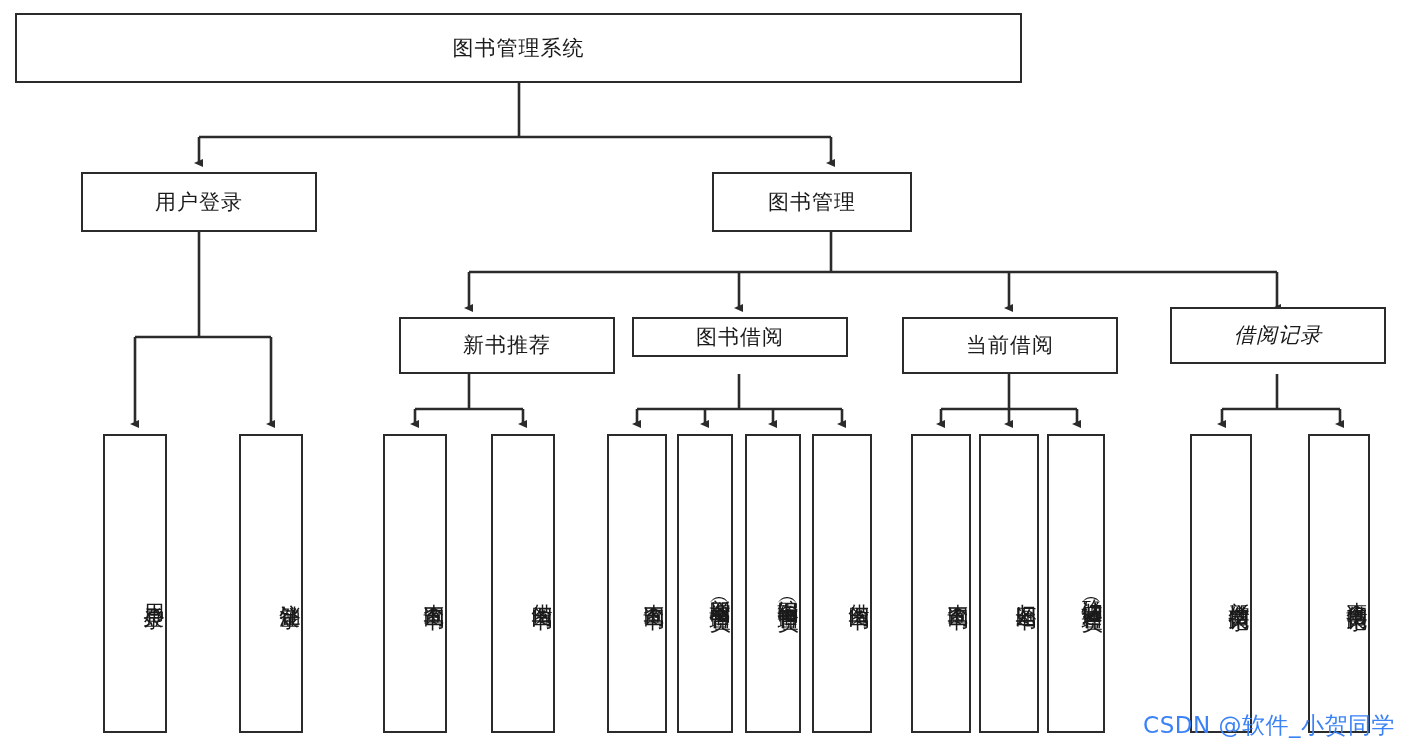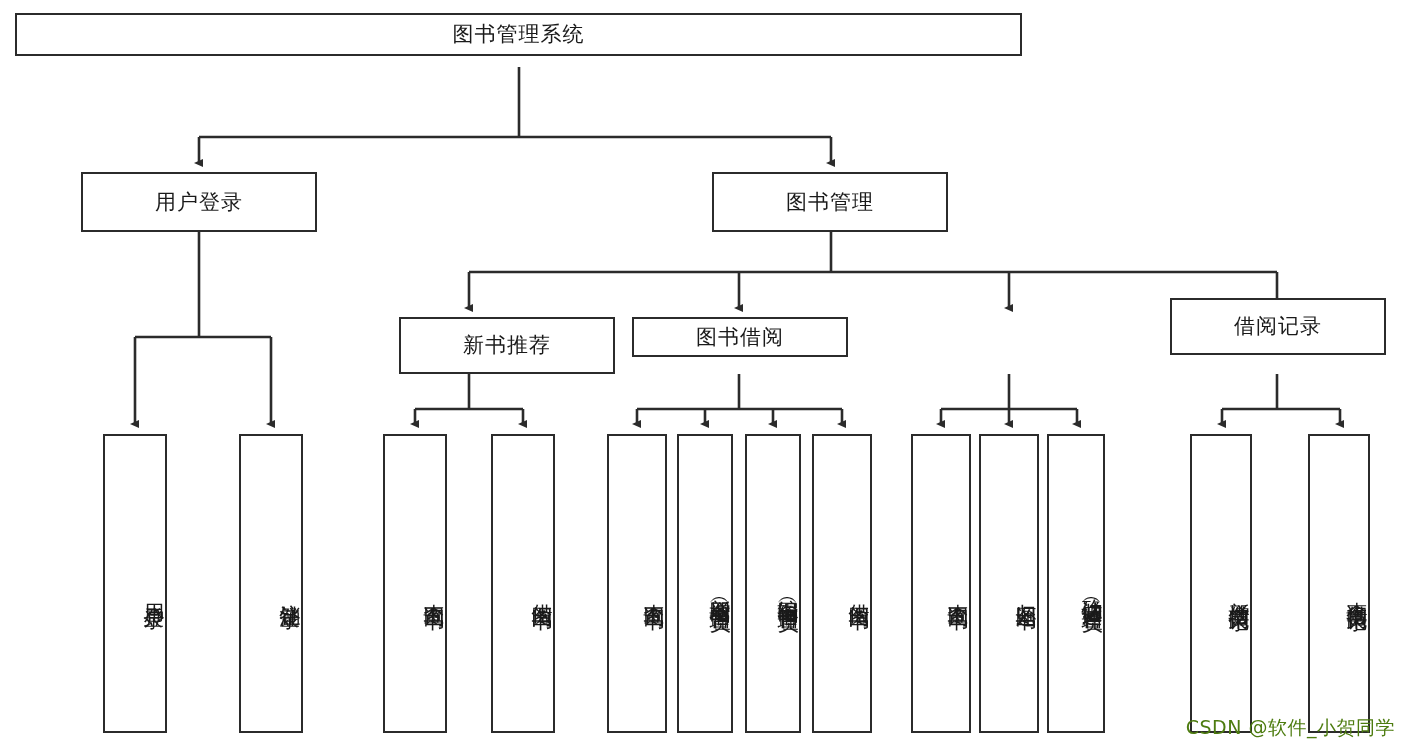--- a/index.html
+++ b/index.html
@@ -47,22 +47,22 @@
   }
   .node.v span{
     writing-mode:vertical-rl;
     text-orientation:upright;
     display:block;
   }
   .watermark{
     position:absolute;
     right:10px;
     bottom:6px;
-    font-size:19px;
-    color:#4d7c0f;
+    font-size:23px;
+    color:#3b82f6;
     letter-spacing:0.5px;
     white-space:nowrap;
   }
 </style>
 </head>
 <body>
 
 <div id="canvas">
 
   <svg class="links" viewBox="0 0 1405 747" xmlns="http://www.w3.org/2000/svg">
@@ -108,42 +108,45 @@
       <path d="M1009,409 L1009,424" marker-end="url(#arrow)"></path>
       <path d="M1077,409 L1077,424" marker-end="url(#arrow)"></path>
 
       <path d="M1277,374 L1277,409"></path>
       <path d="M1222,409 L1340,409"></path>
       <path d="M1222,409 L1222,424" marker-end="url(#arrow)"></path>
       <path d="M1340,409 L1340,424" marker-end="url(#arrow)"></path>
     </g>
   </svg>
 
-  <div class="node h" style="left:15px; top:13px; width:1007px; height:43px;">
+  <div class="node h" style="left:15px; top:13px; width:1007px; height:70px;">
     <span>图书管理系统</span>
   </div>
 
   <div class="node h" style="left:81px; top:172px; width:236px; height:60px;">
     <span>用户登录</span>
   </div>
 
-  <div class="node h" style="left:712px; top:172px; width:236px; height:60px;">
+  <div class="node h" style="left:712px; top:172px; width:200px; height:60px;">
     <span>图书管理</span>
   </div>
 
   <div class="node h" style="left:362px; top:317px; width:216px; height:57px;margin-left:37px;">
     <span>新书推荐</span>
   </div>
 
   <div class="node h" style="left:632px; top:317px; width:216px; height:40px;">
     <span>图书借阅</span>
   </div>
 
-
-  <div class="node h" style="left:1170px; top:298px; width:216px; height:57px;">
+  <div class="node h" style="left:902px; top:317px; width:216px; height:57px;">
+    <span>当前借阅</span>
+  </div>
+
+  <div class="node h" style="left:1170px; top:307px; width:216px; height:57px;font-style:italic;">
     <span>借阅记录</span>
   </div>
 
   <div class="node v" style="left:103px; top:434px; width:64px; height:299px;">
     <span>用户登录</span>
   </div>
 
   <div class="node v" style="left:239px; top:434px; width:64px; height:299px;">
     <span>注销登录</span>
   </div>

